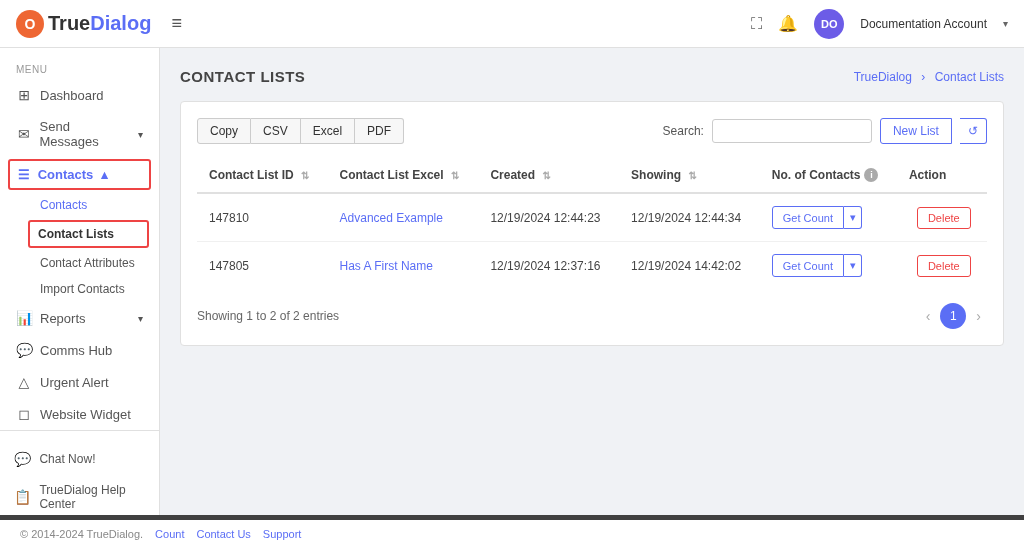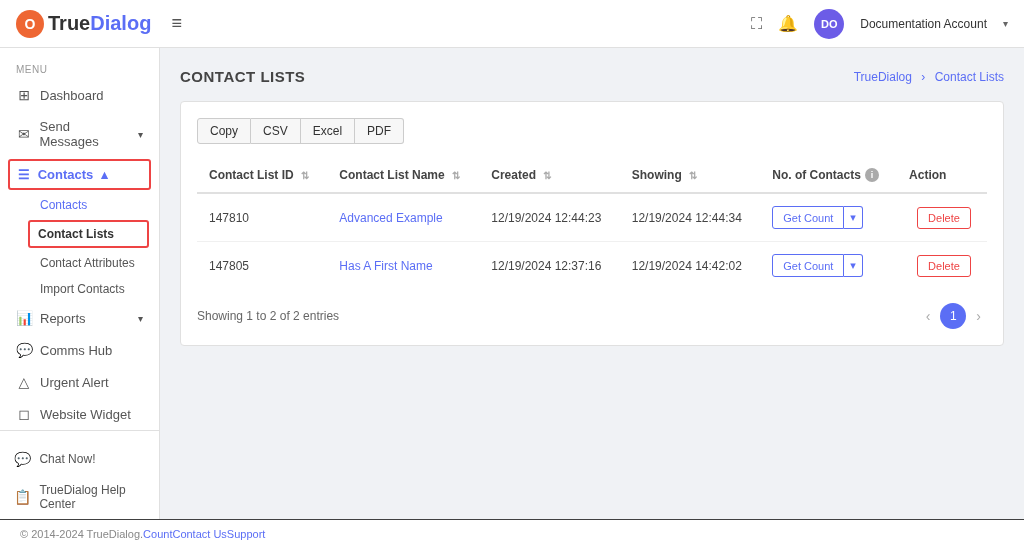--- a/index.html
+++ b/index.html
@@ -121,22 +121,22 @@
     .showing-text { font-size: 12px; color: #666; }
     .pagination { display: flex; align-items: center; gap: 4px; }
     .pagination-btn { cursor: pointer; color: #aaa; font-size: 14px; padding: 2px 6px; }
     .pagination-active {
       width: 26px; height: 26px; border-radius: 50%; background: #5b6ef5;
       color: white; font-size: 12px; display: flex; align-items: center; justify-content: center;
     }
 
     
     .footer {
-      background: #fff; border-top: 1px solid #404040; padding: 8px 20px;
-      font-size: 11px; color: #888; display: flex; align-items: center; flex-shrink: 0;
+      background: #fff; border-top: 5px solid #404040; padding: 8px 20px;
+      font-size: 11px; color: #888; display: flex; gap: 12px; align-items: center; flex-shrink: 0;
     }
     .footer a { color: #5b6ef5; text-decoration: none; cursor: pointer; }
 
     
     .contacts-parent-box {
       border: 2px solid #e44; border-radius: 3px; margin: 2px 8px;
     }
     .contacts-parent-inner {
       display: flex; align-items: center; gap: 8px; padding: 6px 8px;
       cursor: pointer; color: #5b6ef5; font-weight: bold; font-size: 13px;
@@ -236,31 +236,37 @@
       </div>
     </div>
 
     <div class="card">
 
       <div class="table-toolbar">
         <button class="btn-toolbar">Copy</button>
         <button class="btn-toolbar">CSV</button>
         <button class="btn-toolbar">Excel</button>
         <button class="btn-toolbar" style="border-radius:0 3px 3px 0; border-left: none;">PDF</button>
+        <div class="search-area">
+          <label class="search-label">Search:</label>
+          <input class="search-input" type="text" style="">
+          <button class="btn-new-list">New List</button>
+          <button class="btn-refresh">↺</button>
+        </div>
       </div>
 
       <table>
         <thead>
           <tr>
             <th>
               <span>Contact List ID</span>
               <span class="sort-icon">⇅</span>
             </th>
             <th>
-              <span>Contact List Name</span>
+              <span>Contact List Excel</span>
               <span class="sort-icon">⇅</span>
             </th>
             <th>
               <span>Created</span>
               <span class="sort-icon">⇅</span>
             </th>
             <th>
               <span>Showing</span>
               <span class="sort-icon">⇅</span>
             </th>

